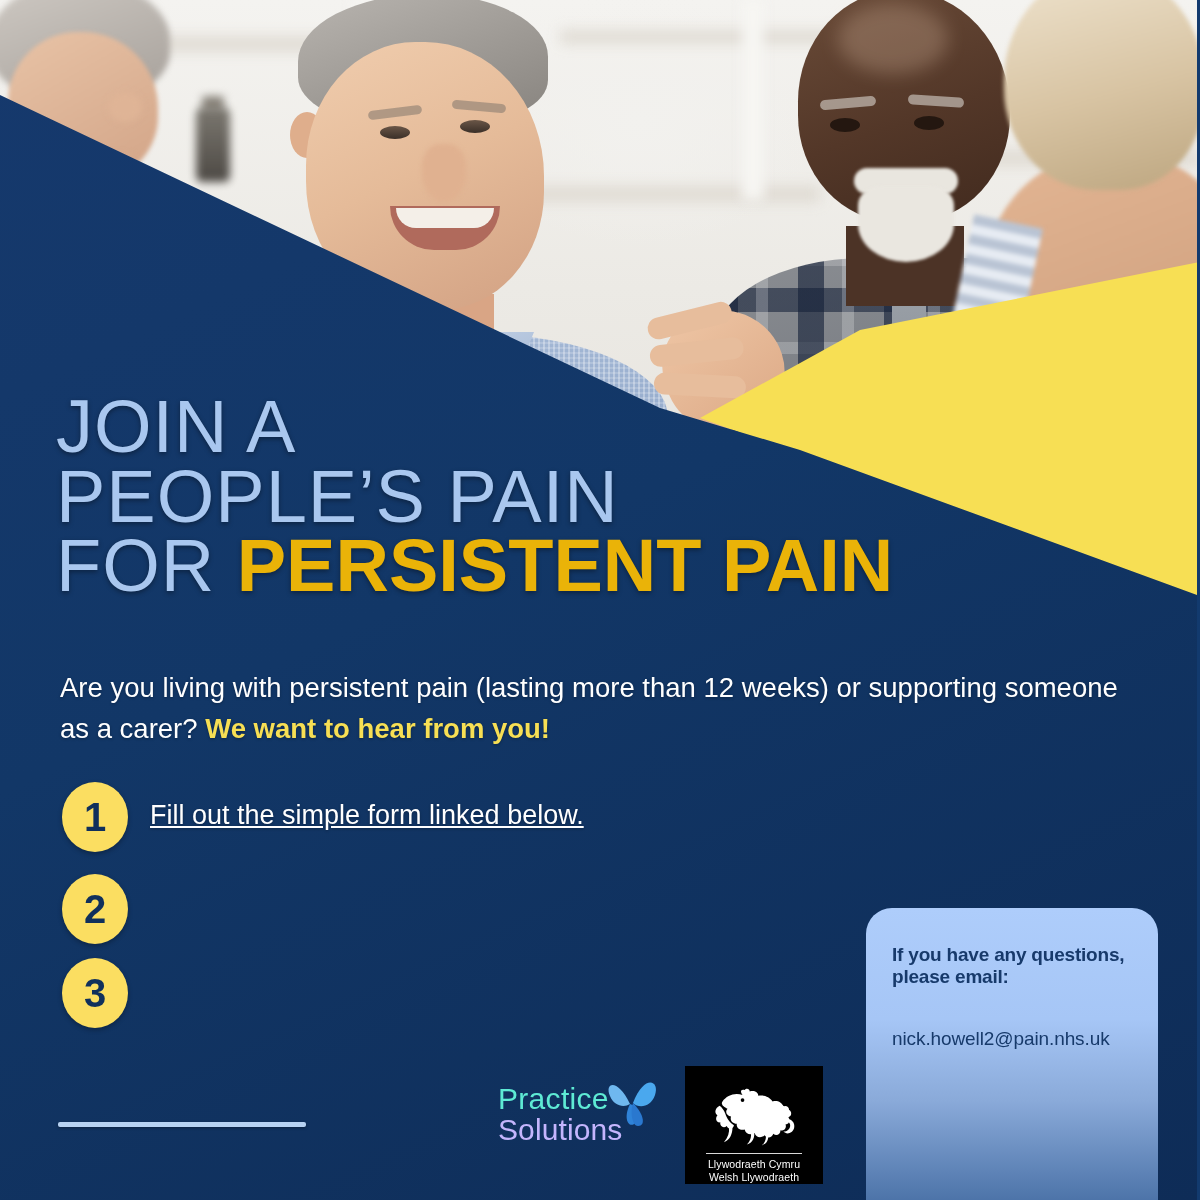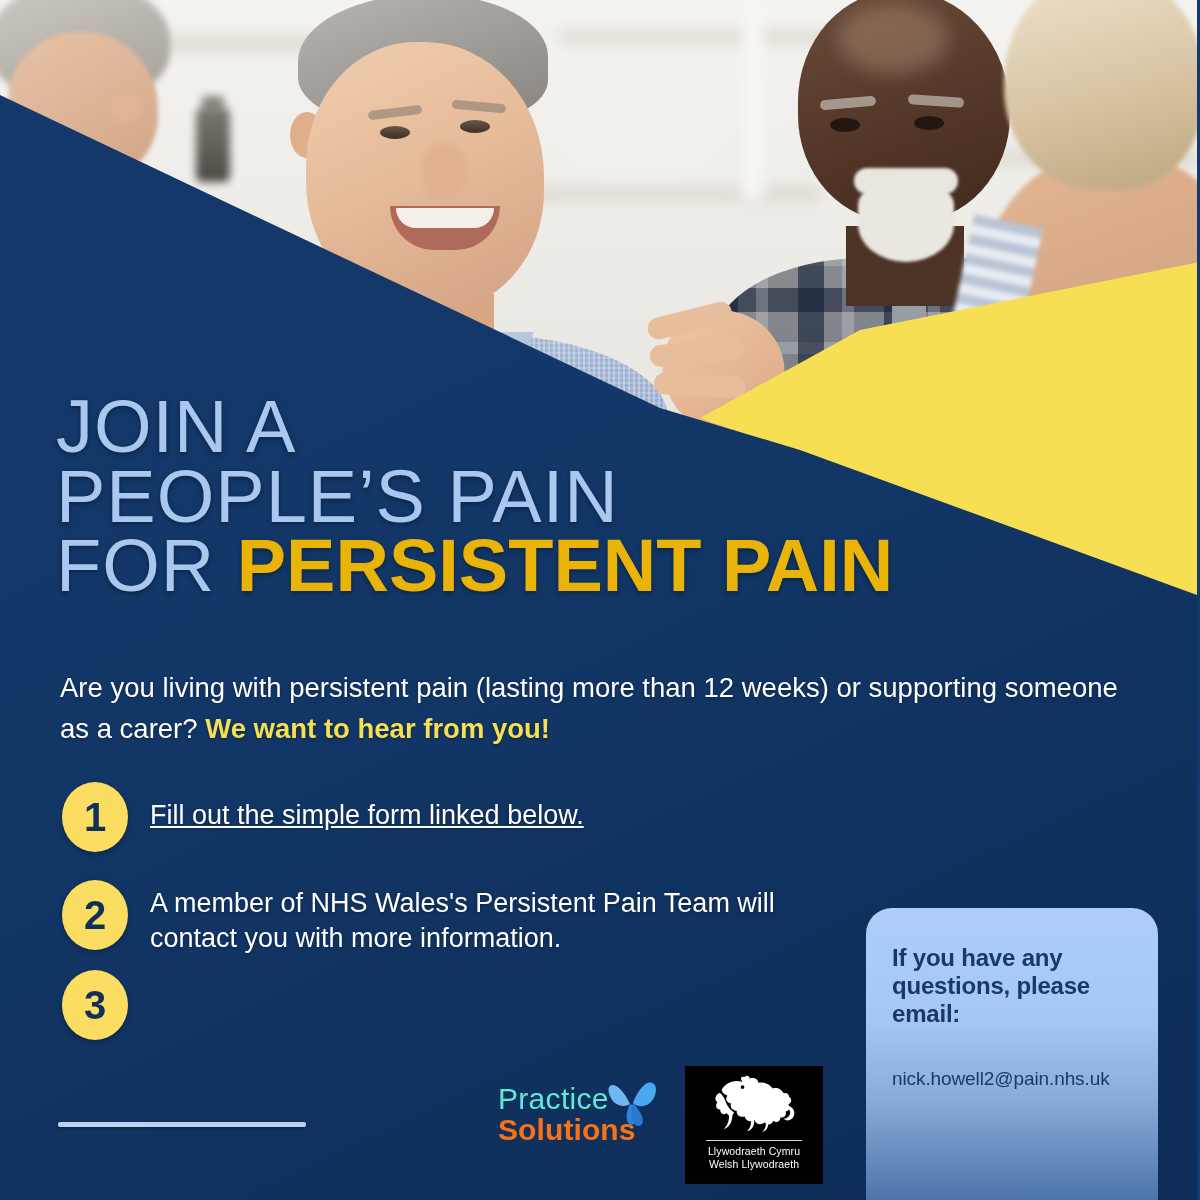--- a/index.html
+++ b/index.html
@@ -170,36 +170,36 @@
 
   
   .rule{position:absolute;left:58px;top:1122px;width:248px;height:5px;
     background:#b7d2f2;border-radius:2px;box-shadow:0 1px 3px rgba(0,0,0,.35);}
 
   
   .logos{position:absolute;left:498px;top:1066px;width:330px;height:120px;}
   .logo-practice{position:absolute;left:0;top:18px;width:170px;}
   .lp-text{font-size:30px;line-height:1.02;}
   .lp-1{color:#5eead4;font-weight:400;letter-spacing:.3px;}
-  .lp-2{color:#f97316;font-weight:700;letter-spacing:.1px;}
+  .lp-2{color:#c4b5fd;font-weight:400;letter-spacing:.1px;}
   .butterfly{position:absolute;left:102px;top:-14px;width:64px;height:64px;}
 
   .logo-welsh{position:absolute;left:187px;top:0;width:138px;height:118px;
     background:#000000;display:flex;flex-direction:column;align-items:center;
-    justify-content:flex-start;padding-top:8px;box-sizing:border-box;}
+    justify-content:flex-end;padding-top:8px;box-sizing:border-box;}
   .welsh-dragon{width:86px;height:62px;}
   .welsh-divider{width:96px;height:1px;background:#ffffff;opacity:.85;margin:4px 0 4px;}
   .welsh-cy,.welsh-en{color:#ffffff;font-size:10.5px;line-height:1.22;letter-spacing:.1px;}
 
   
   .contact{position:absolute;left:866px;top:908px;width:292px;height:292px;
     border-radius:26px 26px 0 0;
     background:linear-gradient(180deg,#aecdfb 0%,#a6c6f6 38%,#8aaad9 66%,#4d74a9 100%);
     box-sizing:border-box;padding:36px 26px 0 26px;}
-  .contact-title{font-size:24px;font-weight:800;line-height:1.17;color:#173a6b;letter-spacing:-.2px;}
+  .contact-title{font-size:19px;font-weight:800;line-height:1.17;color:#173a6b;letter-spacing:-.2px;}
   .contact-email{margin-top:40px;font-size:19px;color:#173a6b;letter-spacing:-.1px;word-break:break-all;}
 </style>
 </head>
 <body>
 
 <div class="poster">
 
   <div class="photo-band">
     <div class="photo-bg"></div>
     <div class="shelf s1"></div>
@@ -276,21 +276,20 @@
 
   <div class="subhead"><span>Are you living with persistent pain (lasting more than 12 weeks) or supporting someone as a carer? </span><b>We want to hear from you!</b></div>
 
   <div class="steps">
     <div class="step s1">
       <div class="step-num">1</div>
       <div class="step-text">Fill out the simple form linked below.</div>
     </div>
     <div class="step s2">
       <div class="step-num">2</div>
-      <div class="step-text">A member of NHS Wales's Persistent Pain Team will contact you with more information.</div>
     </div>
     <div class="step s3">
       <div class="step-num">3</div>
     </div>
   </div>
 
   <div class="rule"></div>
 
   <div class="logos">
 

